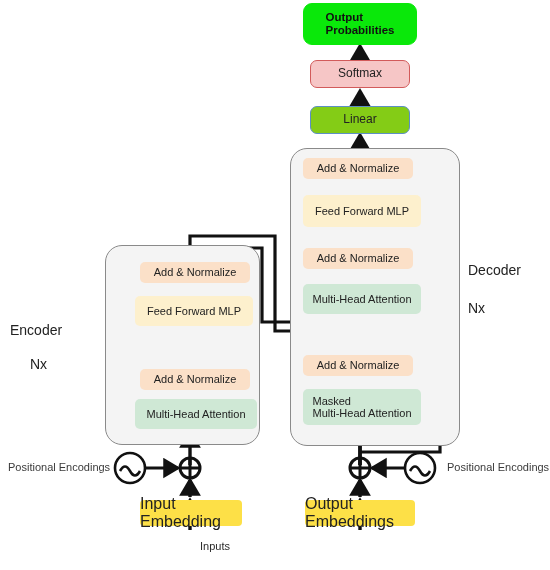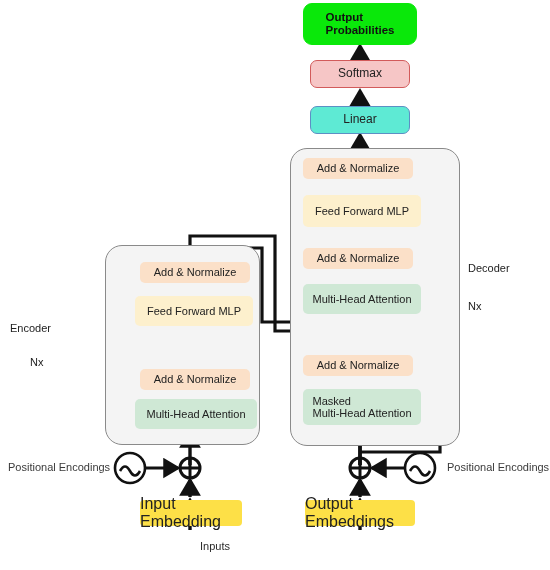--- a/index.html
+++ b/index.html
@@ -20,29 +20,29 @@
   .node span{display:block;}
 
   .grp{
     position:absolute;box-sizing:border-box;
     background:#f4f4f4;border:1.6px solid #8a8a8a;border-radius:17px;
   }
 
   .out-prob{background:#0ae80a;border:1px solid #0ae80a;border-radius:9px;
     font-size:11.5px;font-weight:600;color:#111;}
   .softmax{background:#f6c6c6;border:1.4px solid #d25b5b;font-size:12px;color:#222;}
-  .linear{background:#5eead4;border:1.4px solid #5d8fc4;font-size:12px;color:#222;}
+  .linear{background:#84cc16;border:1.4px solid #5d8fc4;font-size:12px;color:#222;}
   .addnorm{background:#fbe0c8;border-radius:5px;font-size:11px;color:#222;}
   .ffn{background:#fdf0cd;border-radius:5px;font-size:11px;color:#222;}
   .mha{background:#cfe8d5;border-radius:5px;font-size:11px;color:#222;}
   .embed{background:#fde047;border-radius:4px;font-size:16px;color:#222;}
 
   .plain{position:absolute;font-size:11px;color:#2a2a2a;text-align:right;line-height:1.2;}
   .side-label{position:absolute;font-size:11px;color:#3a3a3a;white-space:nowrap;}
-  .stack-label{position:absolute;font-size:11px;color:#222;text-align:center;width:90px;}
+  .stack-label{position:absolute;font-size:14px;color:#222;text-align:center;width:90px;}
 </style>
 </head>
 <body>
 
 <div id="stage">
 
   <svg id="wires" viewBox="0 0 550 570" xmlns="http://www.w3.org/2000/svg">
     <defs>
       <marker id="ah" markerWidth="9" markerHeight="9" refX="4.6" refY="3.2" orient="auto" markerUnits="strokeWidth">
         <path d="M0,0 L0,6.4 L5.4,3.2 z" fill="#111"></path>

